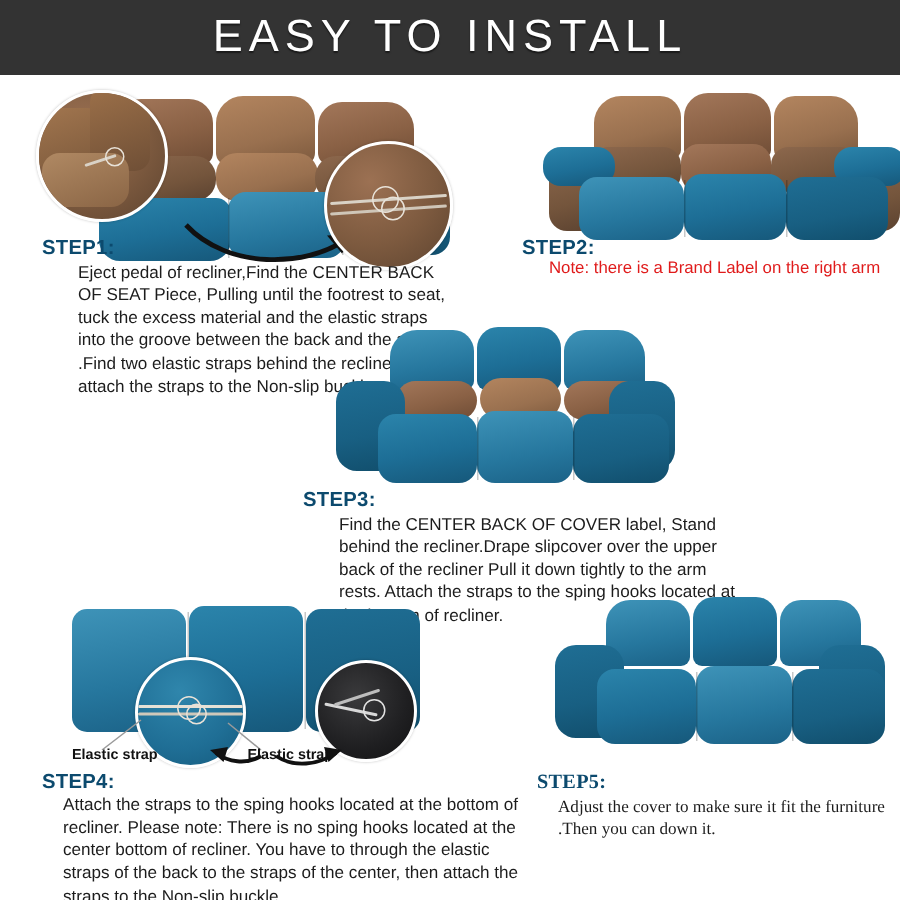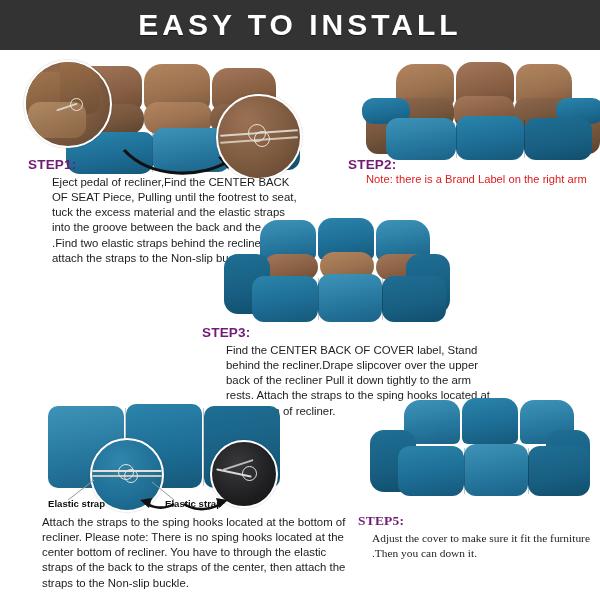--- a/index.html
+++ b/index.html
@@ -23,34 +23,34 @@
     width: 600px;
     height: 50px;
     background: #333333;
     display: flex;
     align-items: center;
     justify-content: center;
   }
   .banner-title {
     color: #ffffff;
     font-size: 30px;
-    font-weight: 700;
+    font-weight: 400;
     letter-spacing: 4px;
     line-height: 1;
     text-shadow: 0 1px 1px rgba(0,0,0,0.5);
   }
 
   
   .abs { position: absolute; }
 
   
   .step-head {
     font-size: 13.5px;
     font-weight: bold;
-    color: #701a75;
+    color: #0c4a6e;
     letter-spacing: 0.2px;
     white-space: nowrap;
   }
   .step-body {
     font-size: 11.4px;
     line-height: 1.33;
     color: #1c1c1c;
   }
   .step-note {
     font-size: 11.2px;
@@ -239,20 +239,21 @@
     <path d="M8,10 L20,8 L17,18 Z" fill="#111"></path>
     <path d="M52,14 C64,22 80,20 92,12" stroke="#111" stroke-width="2.6" fill="none"></path>
     <path d="M96,10 L84,8 L87,18 Z" fill="#111"></path>
   </svg>
 </div>
 
 <div class="strap-label abs" style="left:48px; top:498px;">Elastic strap</div>
 <div class="strap-label abs" style="left:165px; top:498px;">Elastic strap</div>
 
 <div class="abs" style="left:28px; top:513px; width:318px;">
+  <div class="step-head">STEP4:</div>
   <div class="step-body" style="margin-top:2px; padding-left:14px;">Attach the straps to the sping hooks located at the bottom of recliner. Please note: There is no sping hooks located at the center bottom of recliner. You have to through the elastic straps of the back to the straps of the center, then attach the straps to the  Non-slip buckle.</div>
 </div>
 
 <div class="sofa" style="left:360px; top:396px; width:220px; height:102px;">
   <div class="pc teal-l" style="left:44px;  top:4px;  width:56px; height:44px; border-radius:16px 14px 6px 6px;"></div>
   <div class="pc teal" style="left:102px; top:2px;  width:56px; height:46px; border-radius:14px 14px 6px 6px;"></div>
   <div class="pc teal-l" style="left:160px; top:4px;  width:54px; height:44px; border-radius:14px 16px 6px 6px;"></div>
   <div class="pc teal-d" style="left:10px;  top:34px; width:46px; height:62px; border-radius:14px;"></div>
   <div class="pc teal-d" style="left:186px; top:34px; width:44px; height:62px; border-radius:14px;"></div>
   <div class="pc teal" style="left:38px;  top:50px; width:66px; height:50px; border-radius:12px;"></div>

